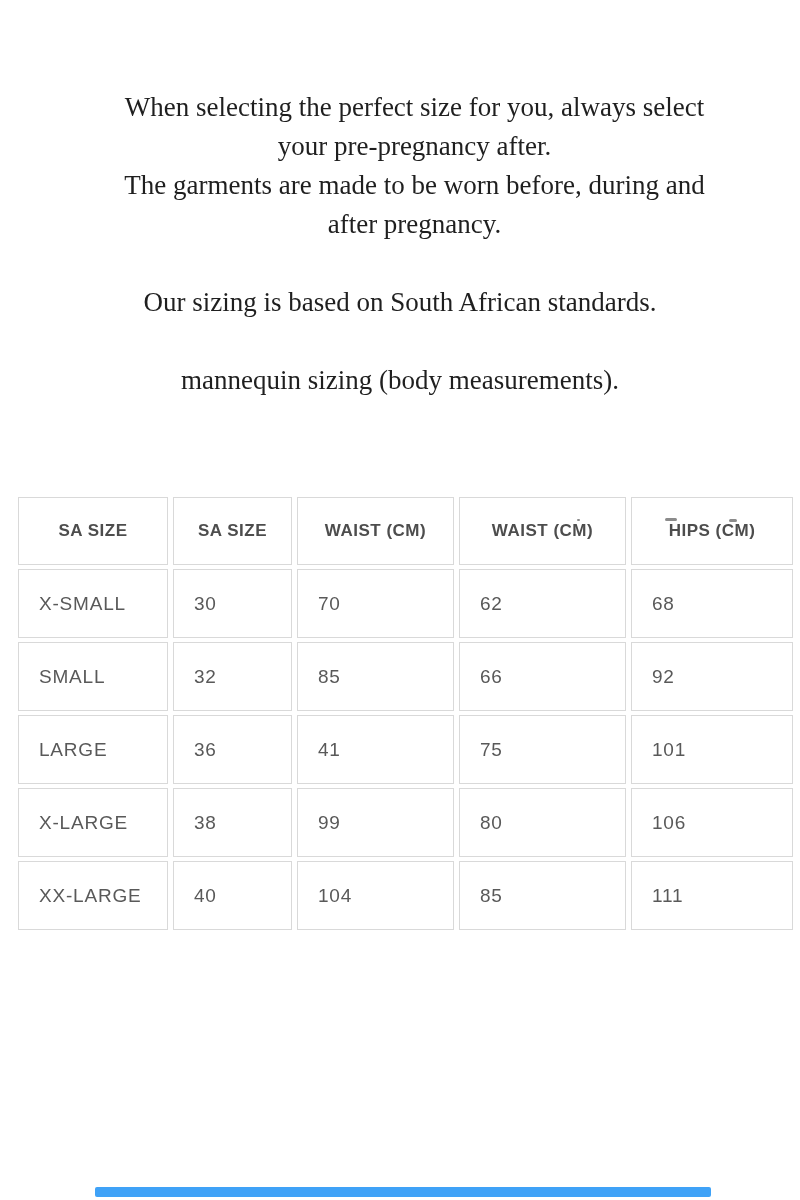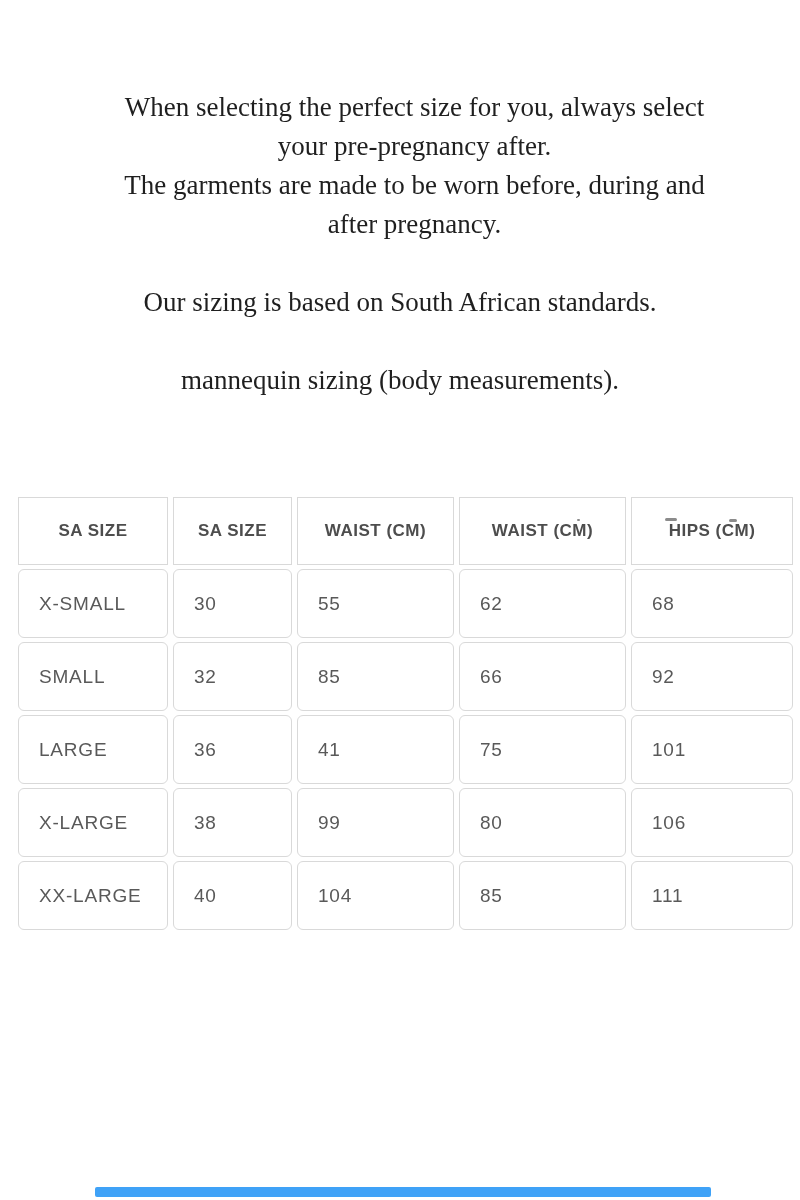--- a/index.html
+++ b/index.html
@@ -65,21 +65,20 @@
     text-align: center;
   }
   .size-chart td {
     height: 69px;
     font-size: 19px;
     font-weight: normal;
     letter-spacing: 0.8px;
     color: #595959;
     text-align: left;
     padding-left: 20px;
-    border-radius: 6px;
   }
 
   
   .scroll-thumb {
     position: absolute;
     left: 95px;
     bottom: 3px;
     width: 616px;
     height: 10px;
     border-radius: 2px;
@@ -123,21 +122,21 @@
           <th>SA SIZE</th>
           <th>WAIST (CM)</th>
           <th>WAIST (CM)</th>
           <th>HIPS (CM)</th>
         </tr>
     </thead>
     <tbody id="table-body">
         <tr>
           <td>X-SMALL</td>
           <td>30</td>
-          <td>55</td>
+          <td>70</td>
           <td>62</td>
           <td>68</td>
         </tr>
         <tr>
           <td>SMALL</td>
           <td>32</td>
           <td>85</td>
           <td>66</td>
           <td>92</td>
         </tr>

